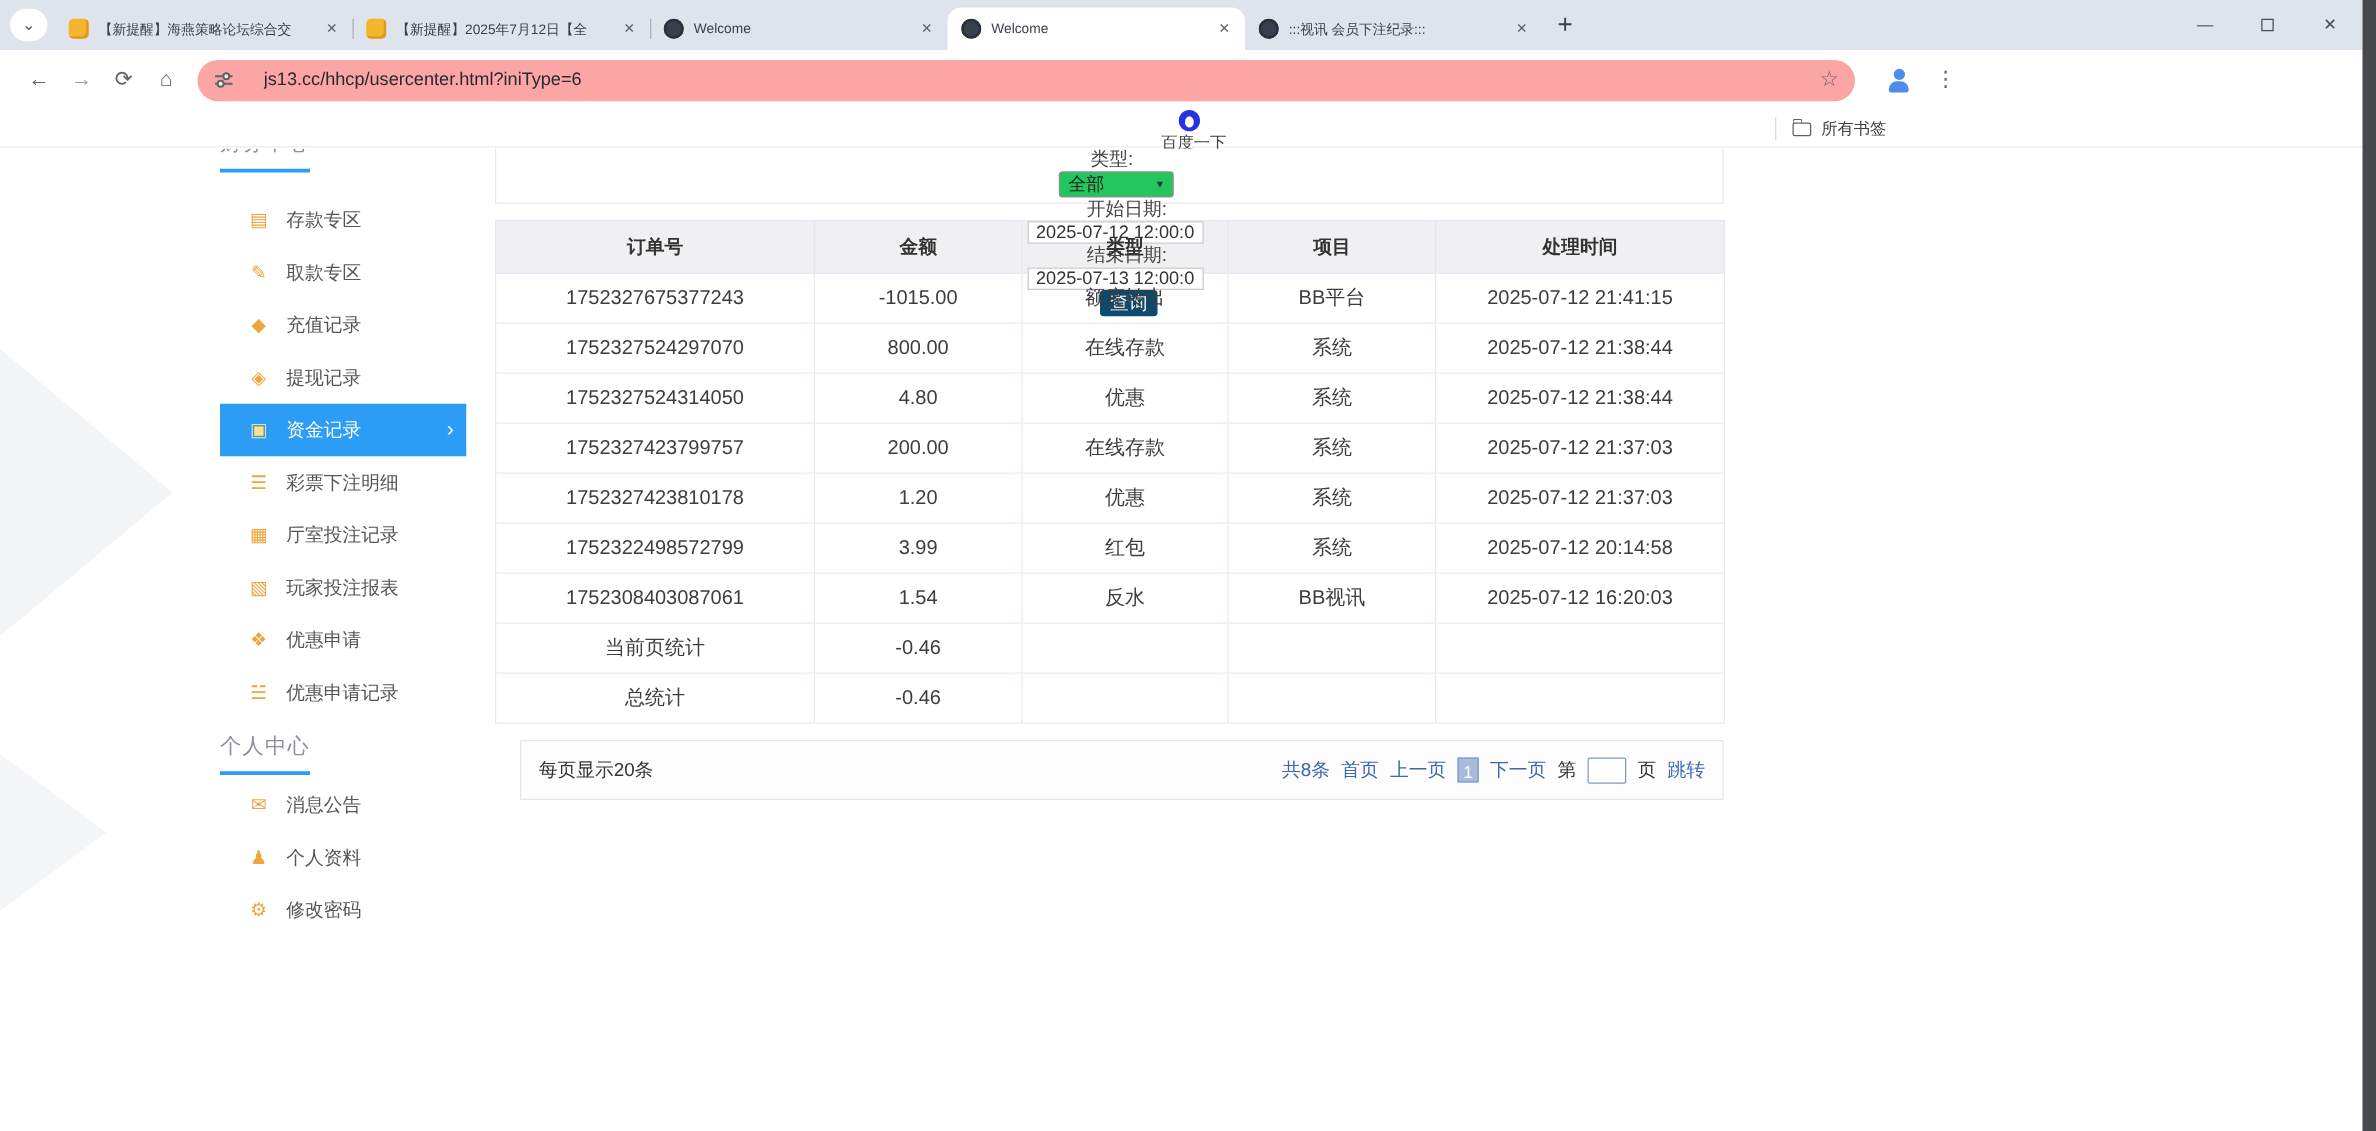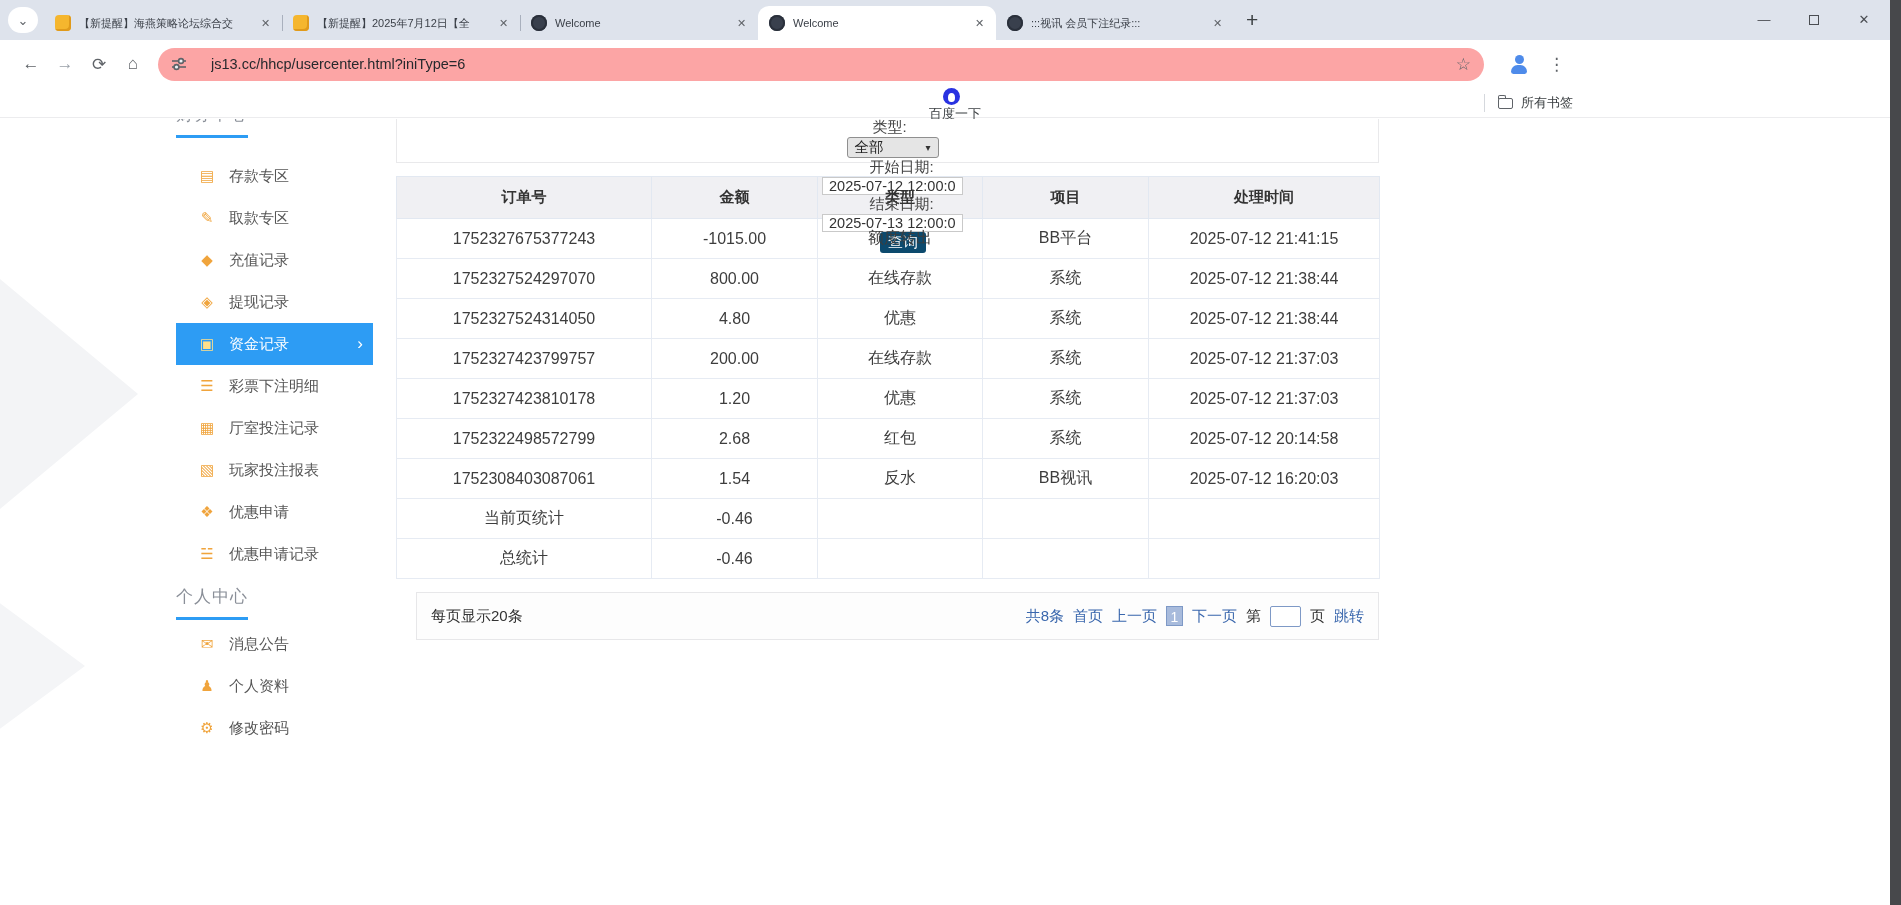--- a/index.html
+++ b/index.html
@@ -49,21 +49,21 @@
   .avatar .head{position:absolute;left:8.5px;top:4px;width:9px;height:9px;border-radius:50%;background:#4E8BEA;}
   .avatar .bodyshape{position:absolute;left:5px;top:14px;width:16px;height:9px;border-radius:8px 8px 3px 3px;background:#4E8BEA;}
   .dots{margin-left:16px;font-size:17px;color:#5f6368;}
 
   
   .bookmarks{position:absolute;left:0;top:88px;right:11px;height:30px;background:#fff;
              border-bottom:1px solid #ECECEE;display:flex;align-items:center;padding-left:12px;flex-direction:column;}
   .bm-fav{width:17px;height:17px;border-radius:50%;background:#2932E1;position:relative;flex:none;}
   .bm-fav::after{content:'';position:absolute;left:5px;top:5px;width:7px;height:9px;background:#fff;border-radius:50% 50% 45% 45%;}
   .bm-label{margin-left:8px;font-size:13px;color:#3C4043;}
-  .bm-right{position:absolute;left:1484px;top:0;height:100%;display:flex;align-items:center;}
+  .bm-right{position:absolute;left:1420px;top:0;height:100%;display:flex;align-items:center;}
   .bm-divider{width:1px;height:18px;background:#D5D8DD;margin-right:13px;}
   .folder-icon{width:15px;height:11px;border:1.5px solid #5f6368;border-radius:2px;position:relative;margin-top:2px;}
   .folder-icon::before{content:'';position:absolute;top:-4.5px;left:-1.5px;width:6px;height:3px;
                        border:1.5px solid #5f6368;border-bottom:none;border-radius:2px 2px 0 0;}
 
   
   .page{position:absolute;left:0;top:119px;right:11px;height:786px;background:#fff;overflow:hidden;}
   .wm{position:absolute;width:0;height:0;}
   .wm1{left:-12px;top:150px;border-top:125px solid transparent;border-bottom:125px solid transparent;border-left:150px solid #F3F4F6;}
   .wm2{left:-30px;top:462px;border-top:85px solid transparent;border-bottom:85px solid transparent;border-left:115px solid #F4F5F7;}
@@ -83,21 +83,21 @@
   .side-item.active .side-icon{color:#FFE08A;}
   .side-caret{display:none;position:absolute;right:10px;font-size:17px;color:#fff;}
   .side-item.active .side-caret{display:block;}
 
   
   .main{position:absolute;left:396px;top:-2px;width:983px;}
   .filterbox{height:46px;border:1px solid #E9E9EB;display:flex;align-items:center;
              padding-left:10px;font-size:15px;color:#444;flex-direction:column;}
   .flabel{margin-left:24px;margin-right:6px;}
   .flabel.first{margin-left:0;}
-  .select{width:92px;height:29px;border:1px solid #8F8F8F;border-radius:3px;background:#e5e5e5;
+  .select{width:92px;height:29px;border:1px solid #8F8F8F;border-radius:3px;background:#22c55e;
           display:flex;align-items:center;justify-content:space-between;padding:0 7px;font-size:14.5px;color:#222;}
   .select .caret{font-size:10px;color:#333;}
   .finput{width:141px;height:27px;border:1px solid #C9C9C9;padding:0 6px;font-size:14.5px;color:#333;
           font-family:inherit;background:#fff;}
   .search-btn{margin-left:21px;background:#0c4a6e;color:#fff;border:none;width:46px;height:30px;
               border-radius:3px;font-size:15px;font-family:inherit;}
 
   table.grid{width:983px;border-collapse:collapse;table-layout:fixed;margin-top:13px;}
   table.grid th{height:42px;background:#F0F0F3;border:1px solid #E2E8F1;font-size:15px;color:#333;font-weight:600;}
   table.grid td{height:40px;border:1px solid #E6EBF3;text-align:center;font-size:16px;color:#3D3D3D;}
@@ -339,21 +339,21 @@
             </tr>
             <tr>
               <td>1752327423810178</td>
               <td>1.20</td>
               <td>优惠</td>
               <td>系统</td>
               <td>2025-07-12 21:37:03</td>
             </tr>
             <tr>
               <td>1752322498572799</td>
-              <td>2.68</td>
+              <td>3.99</td>
               <td>红包</td>
               <td>系统</td>
               <td>2025-07-12 20:14:58</td>
             </tr>
             <tr>
               <td>1752308403087061</td>
               <td>1.54</td>
               <td>反水</td>
               <td>BB视讯</td>
               <td>2025-07-12 16:20:03</td>

